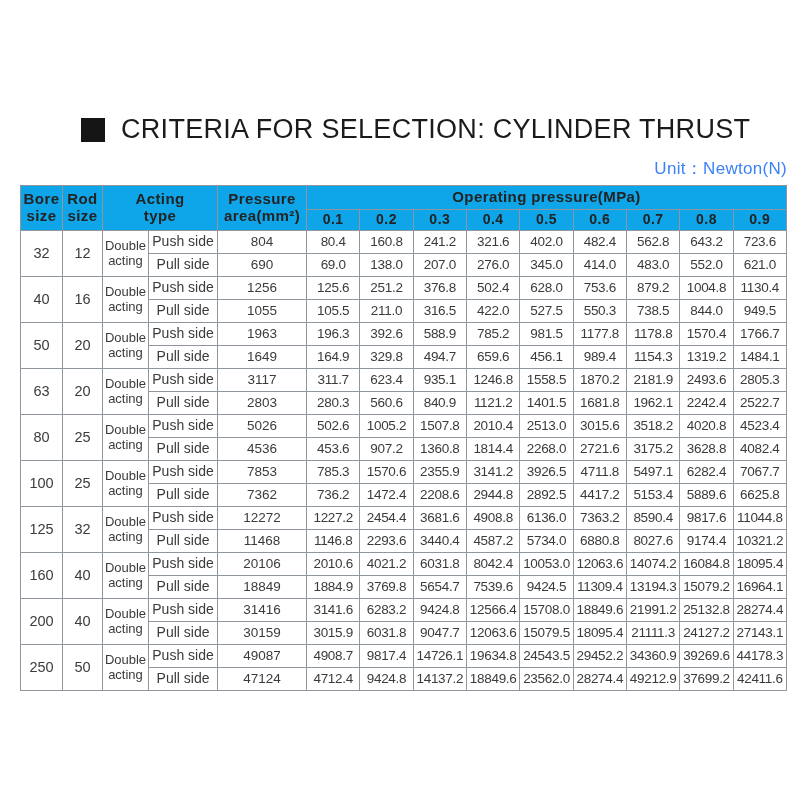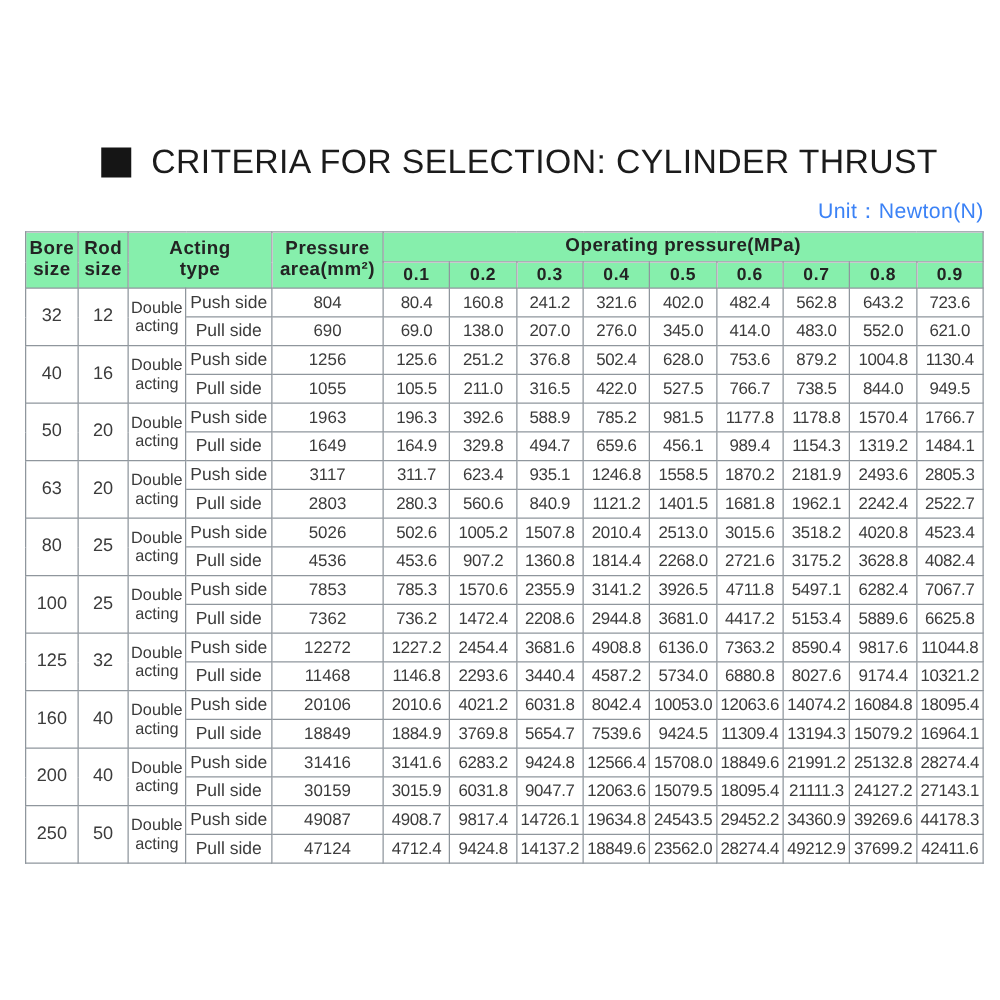--- a/index.html
+++ b/index.html
@@ -14,21 +14,21 @@
 
   table.thrust {
     position:absolute; top:185px; left:20px; width:767px;
     border-collapse:collapse; table-layout:fixed;
   }
   .thrust th, .thrust td {
     border:1px solid #8f969d; padding:0; text-align:center; vertical-align:middle;
     white-space:pre-line; overflow:hidden;
   }
   .thrust thead th {
-    background:#86efac; color:#232323; font-weight:bold; font-size:15px; line-height:1.12;
+    background:#0ea5e9; color:#232323; font-weight:bold; font-size:15px; line-height:1.12;
     letter-spacing:0.4px;
   }
   .thrust tr.h1 th { height:23px; }
   .thrust tr.h2 th { height:20px; font-size:14px; letter-spacing:0.5px; }
   .thrust tbody td { background:#ffffff; color:#3b3b3b; height:22px; line-height:1.12; }
   .c-bore { font-size:14.5px; }
   .c-acting { font-size:13px;margin-left:48px; }
   .c-side { font-size:14px; }
   .c-area { font-size:13.5px; }
   .c-val { font-size:13.5px; letter-spacing:-0.3px; }
@@ -133,21 +133,21 @@
         <td class="c-val">1130.4</td>
       </tr>
       <tr>
         <td class="c-side">Pull side</td>
         <td class="c-area">1055</td>
         <td class="c-val">105.5</td>
         <td class="c-val">211.0</td>
         <td class="c-val">316.5</td>
         <td class="c-val">422.0</td>
         <td class="c-val">527.5</td>
-        <td class="c-val">766.7</td>
+        <td class="c-val">550.3</td>
         <td class="c-val">738.5</td>
         <td class="c-val">844.0</td>
         <td class="c-val">949.5</td>
       </tr>
       <tr>
         <td rowspan="2" class="c-bore">50</td>
         <td rowspan="2" class="c-bore">20</td>
         <td rowspan="2" class="c-acting">Double
 acting</td>
         <td class="c-side">Push side</td>
@@ -252,21 +252,21 @@
         <td class="c-val">6282.4</td>
         <td class="c-val">7067.7</td>
       </tr>
       <tr>
         <td class="c-side">Pull side</td>
         <td class="c-area">7362</td>
         <td class="c-val">736.2</td>
         <td class="c-val">1472.4</td>
         <td class="c-val">2208.6</td>
         <td class="c-val">2944.8</td>
-        <td class="c-val">3681.0</td>
+        <td class="c-val">2892.5</td>
         <td class="c-val">4417.2</td>
         <td class="c-val">5153.4</td>
         <td class="c-val">5889.6</td>
         <td class="c-val">6625.8</td>
       </tr>
       <tr>
         <td rowspan="2" class="c-bore">125</td>
         <td rowspan="2" class="c-bore">32</td>
         <td rowspan="2" class="c-acting">Double
 acting</td>

